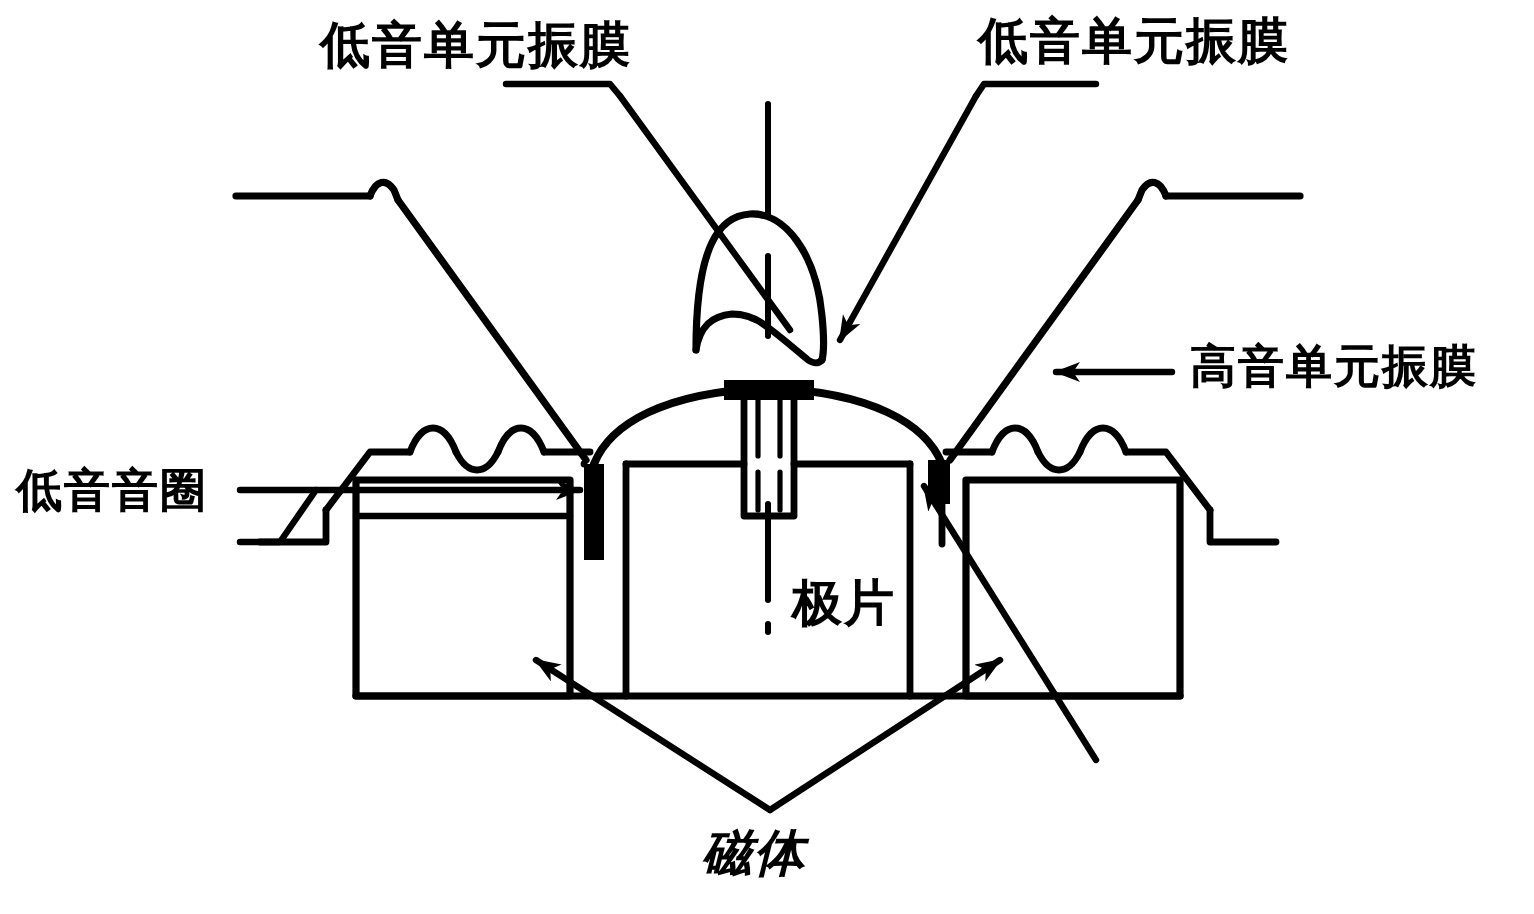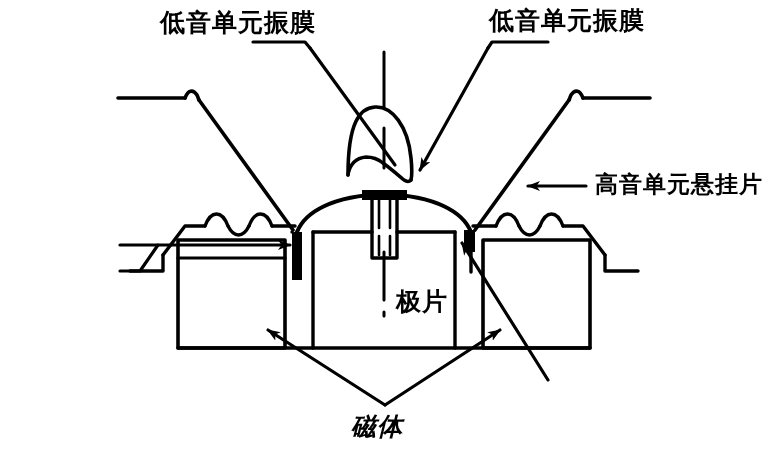--- a/index.html
+++ b/index.html
@@ -173,20 +173,21 @@
         <path d="M548,380 L462,243" stroke-width="3.2" marker-end="url(#arrowFillL)"></path>
       </g>
 
     </g>
   </svg>
 
   <div class="lbl lbl-lg" id="label-tweeter-suspension">低音单元振膜</div>
 
   <div class="lbl lbl-lg" id="label-tweeter-diaphragm">低音单元振膜</div>
 
-  <div class="lbl lbl-md" id="label-woofer-diaphragm">高音单元悬挂片</div>
+  <div class="lbl lbl-md" id="label-woofer-diaphragm">高音单元振膜</div>
 
+  <div class="lbl lbl-md" id="label-woofer-voicecoil">低音音圈</div>
 
   <div class="lbl lbl-lg" id="label-pole-piece">极片</div>
 
   <div class="lbl lbl-lg" id="label-magnet">磁体</div>
 
 </div>
 
 </body></html>

